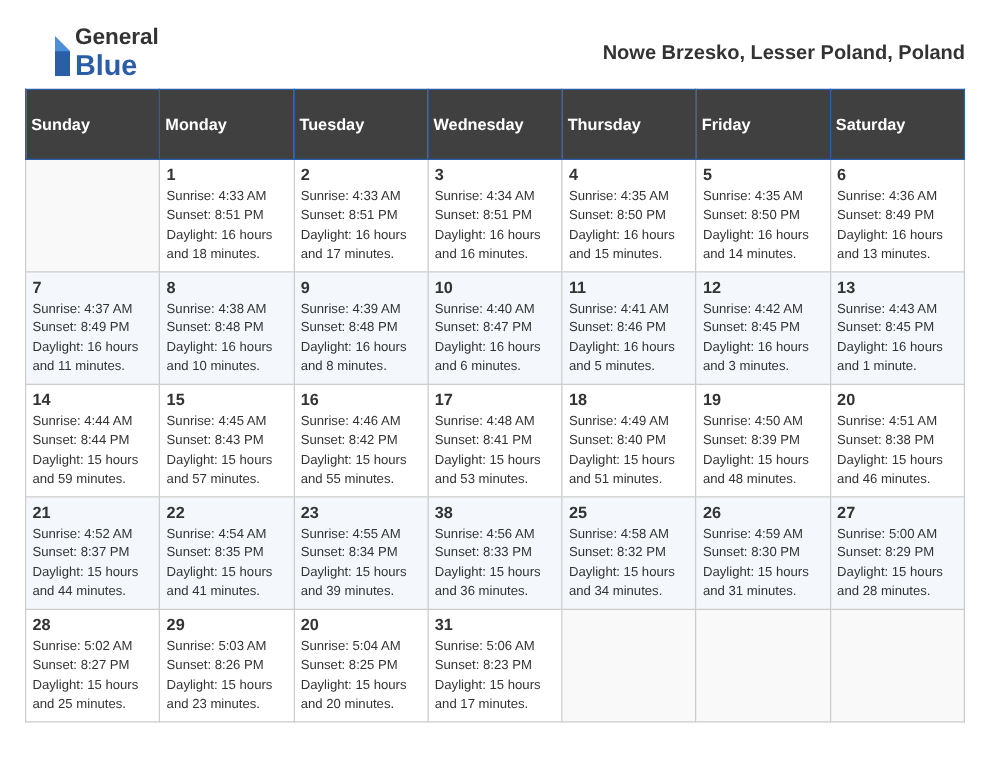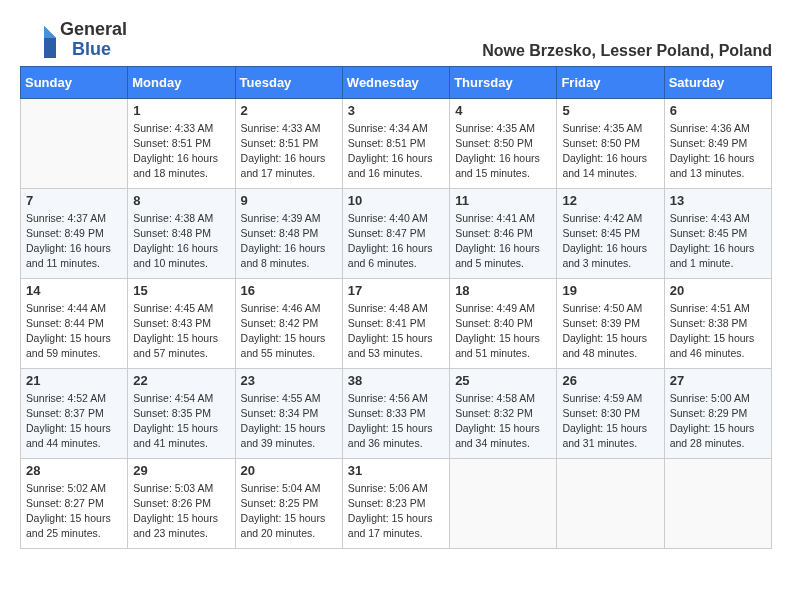--- a/index.html
+++ b/index.html
@@ -6,42 +6,41 @@
     body {
       font-family: Arial, sans-serif;
       background: #fff;
       width: 792px;
       min-height: 612px;
       padding: 20px;
     }
     .header-top {
       display: flex;
       justify-content: space-between;
-      align-items: flex-end;
+      align-items: center;
       margin-bottom: 4px;
     }
     .logo {
       display: flex;
       align-items: center;
     }
     .logo-text {
       display: flex;
       flex-direction: column;
       line-height: 1.1;
     }
     .logo-general {
       font-size: 18px;
       font-weight: bold;
       color: #333;
     }
     .logo-blue {
-      font-size: 18px;
+      font-size: 23px;
       font-weight: bold;
       color: #2b5ea7;
-      margin-left: 12px;
     }
     .logo-icon {
       width: 36px;
       height: 36px;
       margin-right: 4px;
     }
     .title-block {
       text-align: right;
     }
     .month-title {
@@ -54,25 +53,25 @@
       font-size: 16px;
       color: #333;
       font-weight: bold;
     }
     table {
       width: 100%;
       border-collapse: collapse;
       margin-top: 6px;
     }
     th {
-      background-color: #3b82f6;
+      background-color: #404040;
       color: #fff;
       font-size: 13px;
       font-weight: bold;
-      padding: 8px 4px;
+      padding: 20px 4px;
       text-align: left;
       border: 1px solid #2b5ea7;
     }
     td {
       border: 1px solid #ccc;
       vertical-align: top;
       padding: 4px 5px;
       font-size: 11px;
       color: #333;
       background: #fff;

